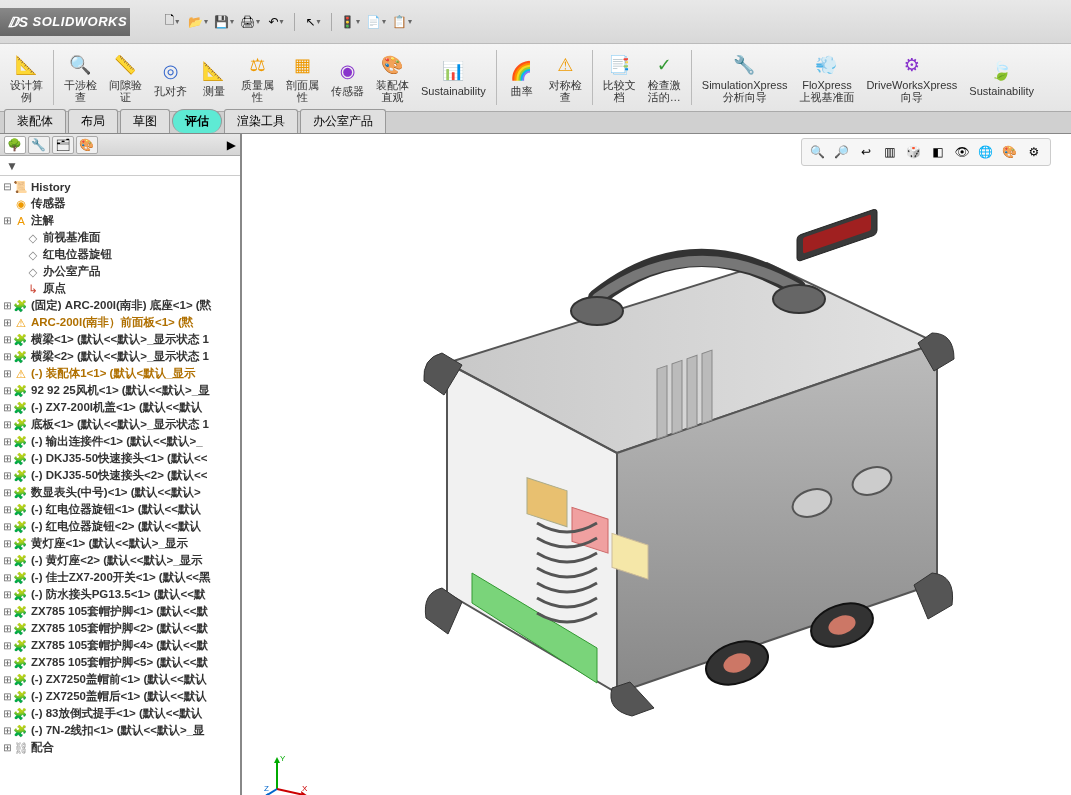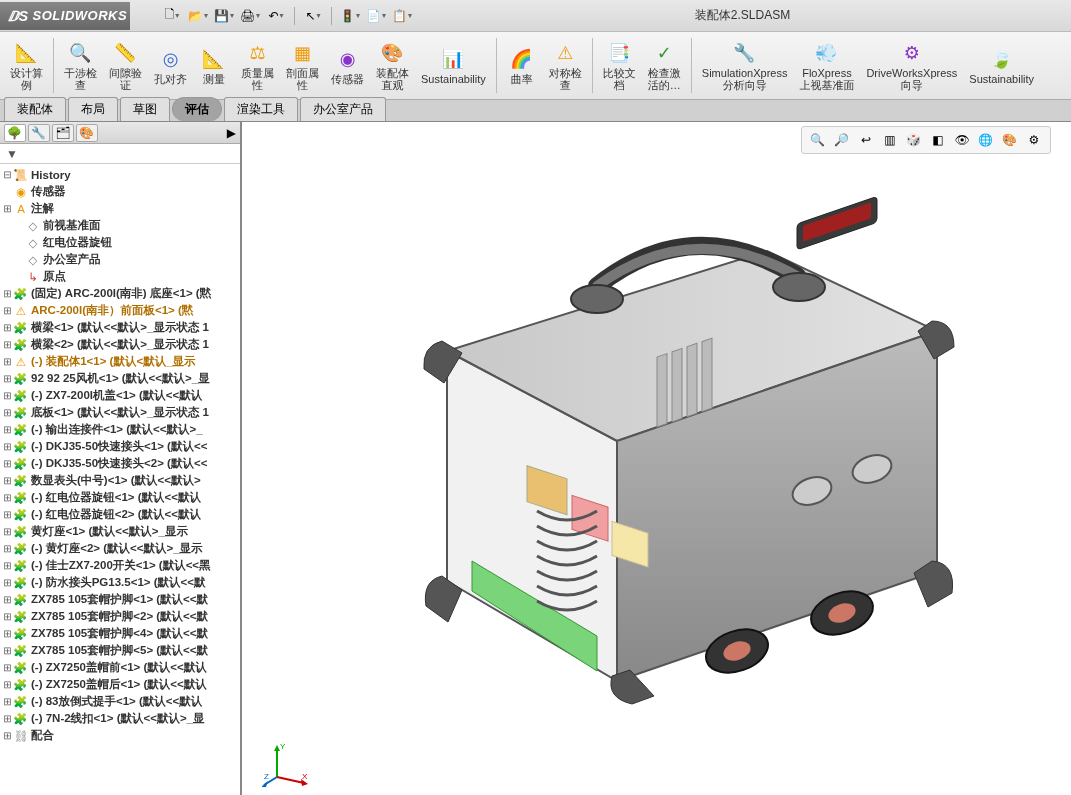--- a/index.html
+++ b/index.html
@@ -1,37 +1,37 @@
 <!DOCTYPE html>
 <html><head>
 <meta charset="utf-8">
 <style>
 * { margin: 0; padding: 0; box-sizing: border-box; font-family: "Microsoft YaHei", Arial, sans-serif; }
 body { width: 1071px; height: 795px; background: #fff; overflow: hidden; font-size: 12px; }
 
 
-.titlebar { height: 32px; background: linear-gradient(#e8e8e8,#d8d8d8); display: flex; align-items: center; border-bottom: 1px solid #bbb; }
+.titlebar { height: 44px; background: linear-gradient(#e8e8e8,#d8d8d8); display: flex; align-items: center; border-bottom: 1px solid #bbb; }
 .logo { width: 130px; height: 28px; background: linear-gradient(#888,#666); color: #fff; font-weight: bold; font-style: italic; font-size: 13px; display: flex; align-items: center; padding-left: 8px; letter-spacing: 0.5px; }
 .logo-icon { font-size: 14px; margin-right: 4px; }
 .qat { display: flex; align-items: center; gap: 2px; margin-left: 30px; }
 .qat-btn { width: 24px; height: 22px; display: flex; align-items: center; justify-content: center; cursor: pointer; border-radius: 2px; }
 .qat-sep { width: 1px; height: 18px; background: #aaa; margin: 0 4px; }
 .doc-title { flex: 1; text-align: center; font-size: 12px; color: #333; }
 
 
 .ribbon { height: 68px; background: linear-gradient(#f5f5f5,#e5e5e5); border-bottom: 1px solid #aaa; display: flex; align-items: stretch; padding: 0 4px; }
 .ribbon-btn { display: flex; flex-direction: column; align-items: center; justify-content: center; padding: 2px 6px; cursor: pointer; border-radius: 2px; min-width: 42px; }
 .ribbon-btn .ico { width: 24px; height: 24px; display: flex; align-items: center; justify-content: center; font-size: 18px; }
 .ribbon-btn .lbl { font-size: 11px; line-height: 12px; text-align: center; margin-top: 2px; white-space: pre-line; color: #333; }
 .ribbon-sep { width: 1px; background: #bbb; margin: 6px 4px; }
 
 
 .tabstrip { height: 22px; background: #d0d0d0; display: flex; align-items: flex-end; border-bottom: 1px solid #888; padding-left: 4px; }
 .tab { padding: 3px 12px; font-size: 12px; background: #e0e0e0; border: 1px solid #999; border-bottom: none; margin-right: 2px; cursor: pointer; border-radius: 3px 3px 0 0; }
-.tab.active { background: #a3a3a3; font-weight: bold; border-radius: 12px; }
+.tab.active { background: #5eead4; font-weight: bold; border-radius: 12px; }
 
 
 .body-row { display: flex; height: calc(795px - 28px - 68px - 22px); }
 
 
 .tree-panel { width: 242px; background: #fff; border-right: 2px solid #888; display: flex; flex-direction: column; }
 .tree-tabs { height: 22px; background: linear-gradient(#e8e8e8,#d5d5d5); display: flex; align-items: center; padding-left: 4px; gap: 2px; border-bottom: 1px solid #aaa; }
 .tree-tab { width: 22px; height: 18px; display: flex; align-items: center; justify-content: center; cursor: pointer; border: 1px solid #aaa; background: #f0f0f0; border-radius: 2px; }
 .tree-tab.active { background: #fff; }
 .tree-tabs-arrows { margin-left: auto; display:flex; gap:2px; padding-right:4px;}
@@ -98,21 +98,20 @@
       </div>
       <div class="qat-btn">
         <span>📄</span>
         <span style="font-size:8px;color:#666;margin-left:1px;">▾</span>
       </div>
       <div class="qat-btn">
         <span>📋</span>
         <span style="font-size:8px;color:#666;margin-left:1px;">▾</span>
       </div>
     </div>
-  <div class="doc-title">装配体2.SLDASM</div>
 </div>
 
 <div class="ribbon" id="ribbon">
     <div class="ribbon-btn">
       <div class="ico c-blue">📐</div>
       <div class="lbl">设计算
 例</div>
     </div>
     <div class="ribbon-sep"></div>
     <div class="ribbon-btn">

